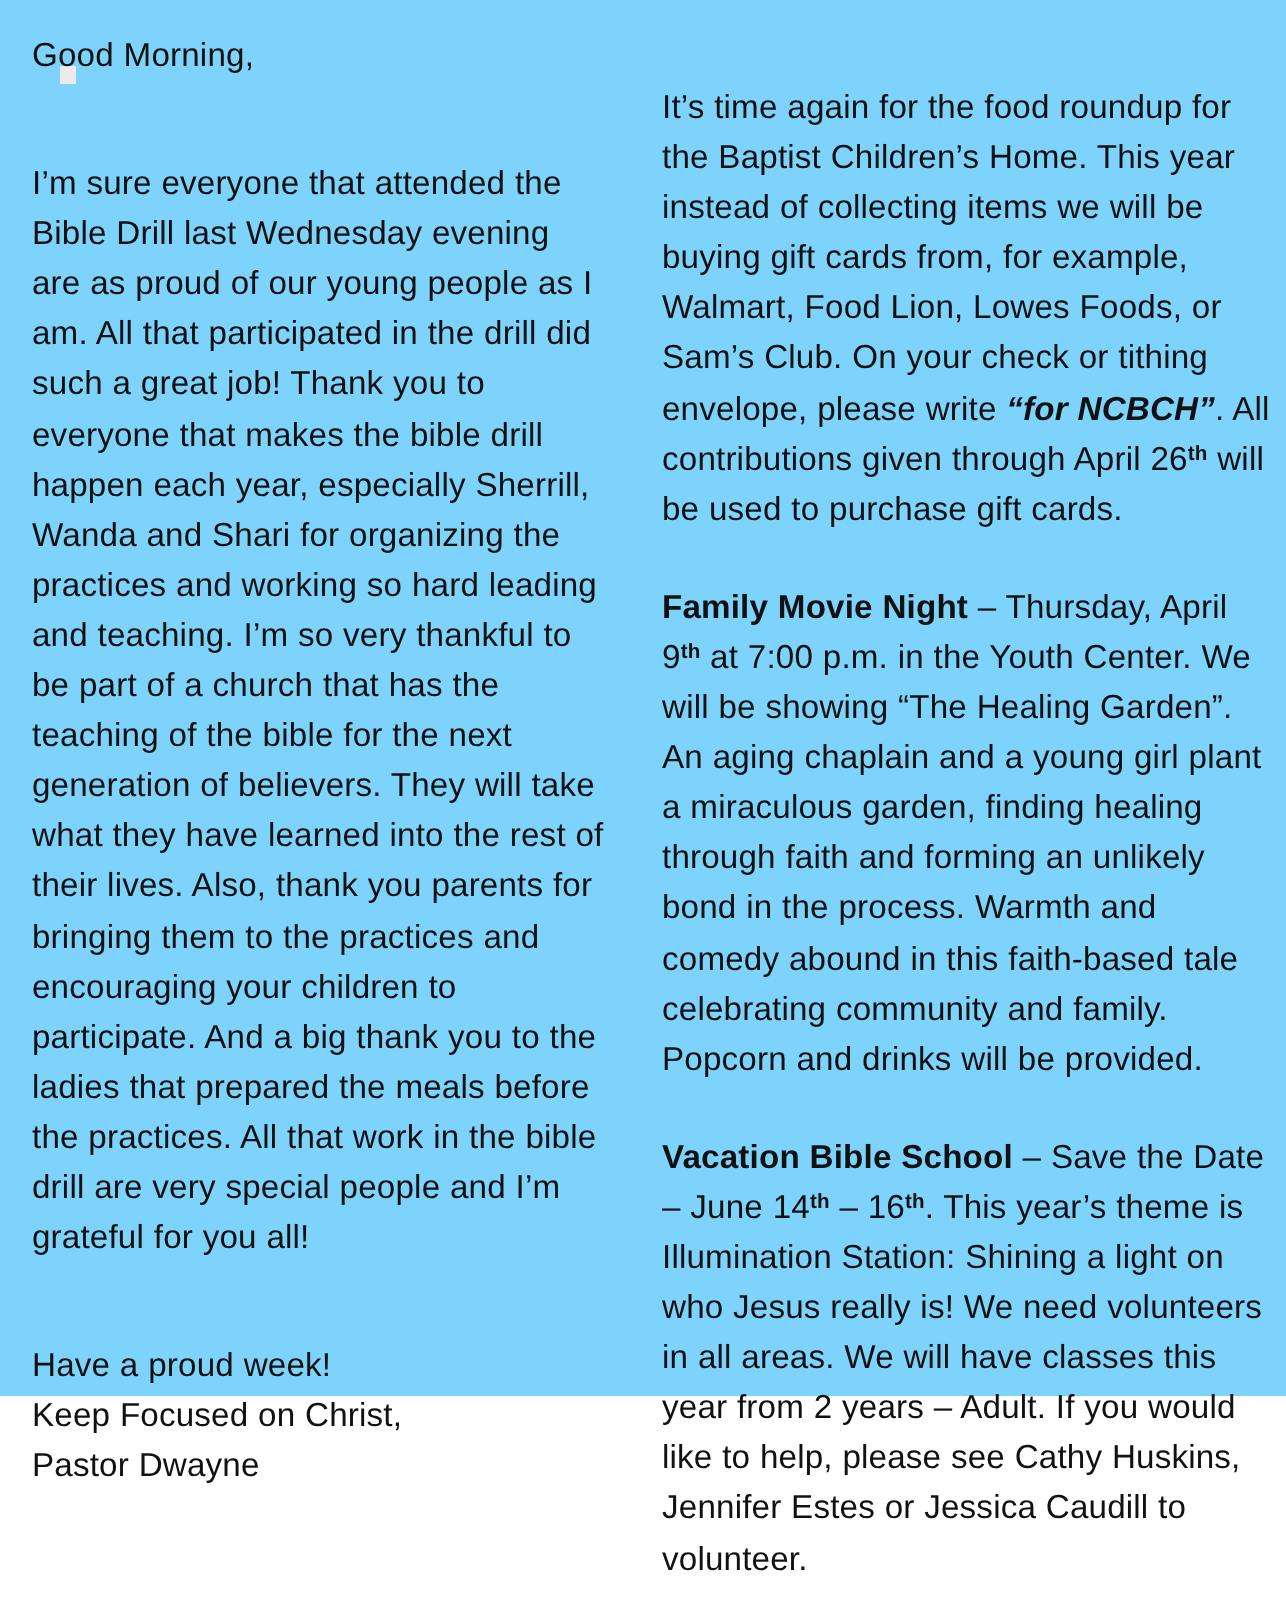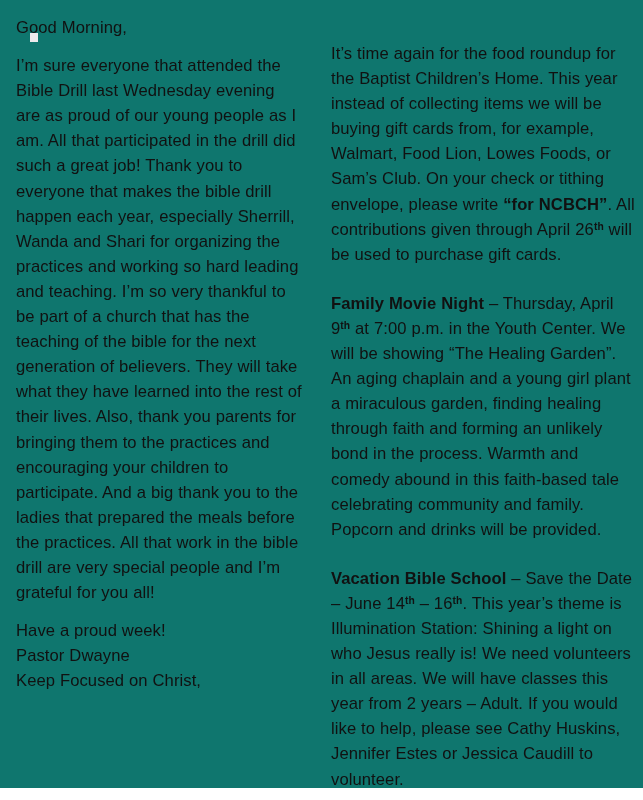--- a/index.html
+++ b/index.html
@@ -12,22 +12,22 @@
     width: 643px;
     height: 800px;
     overflow: hidden;
     font-family: "Liberation Sans", sans-serif;
     color: #000000;
     -webkit-font-smoothing: antialiased;
   }
   #page {
     position: relative;
     width: 643px;
-    height: 788px;
-    background: #0f766e;
+    height: 698px;
+    background: #7dd3fc;
   }
   .column {
     position: absolute;
     top: 0;
     box-sizing: border-box;
   }
   #left-column {
     left: 0;
     width: 320px;
     padding: 15px 18px 0 16px;
@@ -40,27 +40,27 @@
   p.para {
     margin: 0 0 0 0;
     font-size: 16.6px;
     line-height: 25.1px;
     text-align: left;
     letter-spacing: 0.005em;
     word-spacing: 0.01em;
     color: #111111;
   }
   p.gap {
-    margin-top: 13px;
+    margin-top: 39px;
   }
   p.gap-sm {
     margin-top: 24px;
   }
   .b { font-weight: bold; }
-  .bi { font-weight: bold; }
+  .bi { font-weight: bold; font-style: italic; }
   sup {
     font-size: 0.62em;
     line-height: 0;
     vertical-align: 0.46em;
     font-weight: bold;
     margin-top: 17px;
   }
   .sig-line {
     display: block;
   }
@@ -82,22 +82,22 @@
   <div id="scan-artifact"></div>
 
   <div class="column" id="left-column">
 
     <p class="para">Good Morning,</p>
 
     <p class="para gap">I’m sure everyone that attended the Bible Drill last Wednesday evening are as proud of our young people as I am.  All that participated in the drill did such a great job!  Thank you to everyone that makes the bible drill happen each year, especially Sherrill, Wanda and Shari for organizing the practices and working so hard leading and teaching.  I’m so very thankful to be part of a church that has the teaching of the bible for the next generation of believers.  They will take what they have learned into the rest of their lives.  Also, thank you parents for bringing them to the practices and encouraging your children to participate.  And a big thank you to the ladies that prepared the meals before the practices.  All that work in the bible drill are very special people and I’m grateful for you all!</p>
 
     <p class="para gap">
         <span class="sig-line">Have a proud week!</span>
+        <span class="sig-line">Keep Focused on Christ,</span>
         <span class="sig-line">Pastor Dwayne</span>
-        <span class="sig-line">Keep Focused on Christ,</span>
       </p>
 
   </div>
 
   <div class="column" id="right-column">
 
     <p class="para"><span>It’s time again for the food roundup for the Baptist Children’s Home.  This year instead of collecting items we will be buying gift cards from, for example, Walmart, Food Lion, Lowes Foods, or Sam’s Club.  On your check or tithing envelope, please write </span><span class="bi">“for NCBCH”</span><span>.  All contributions given through April 26</span><sup>th</sup><span> will be used to purchase gift cards.</span></p>
 
 
     <p class="para gap-sm"><span class="b">Family Movie Night</span><span> – Thursday, April 9</span><sup>th</sup><span> at 7:00 p.m. in the Youth Center. We will be showing “The Healing Garden”.  An aging chaplain and a young girl plant a miraculous garden, finding healing through faith and forming an unlikely bond in the process. Warmth and comedy abound in this faith-based tale celebrating community and family.  Popcorn and drinks will be provided.</span></p>

